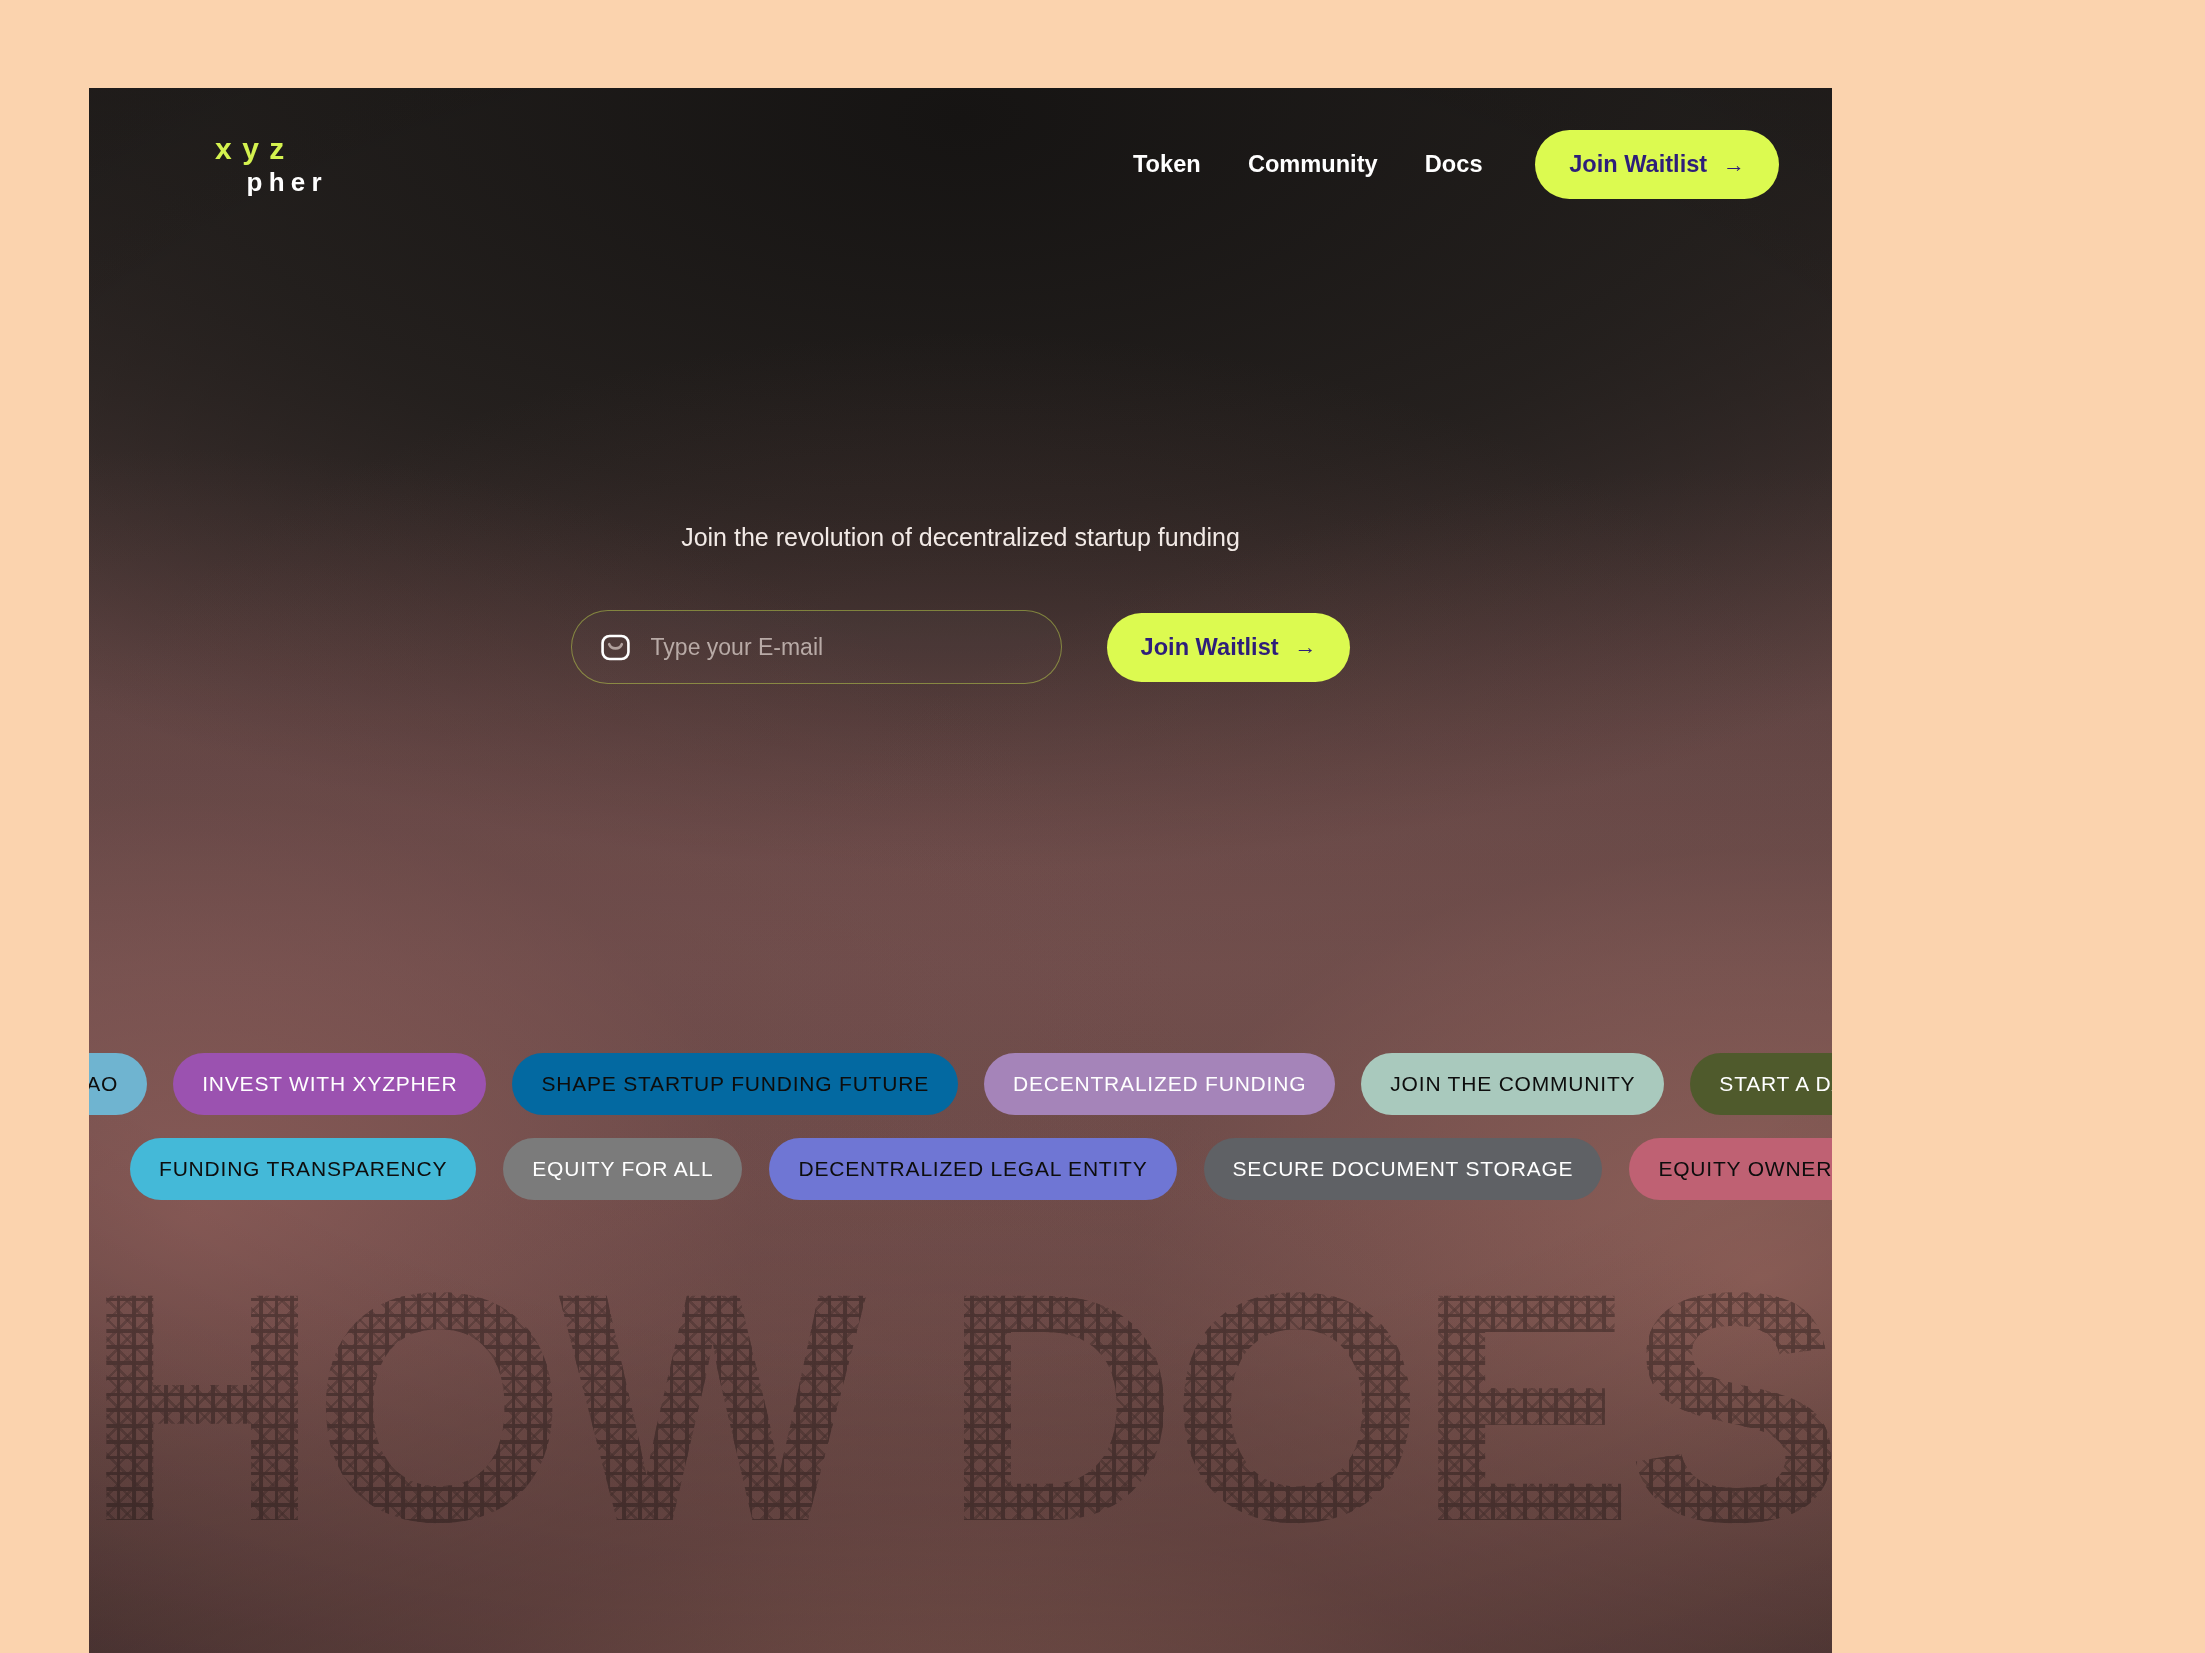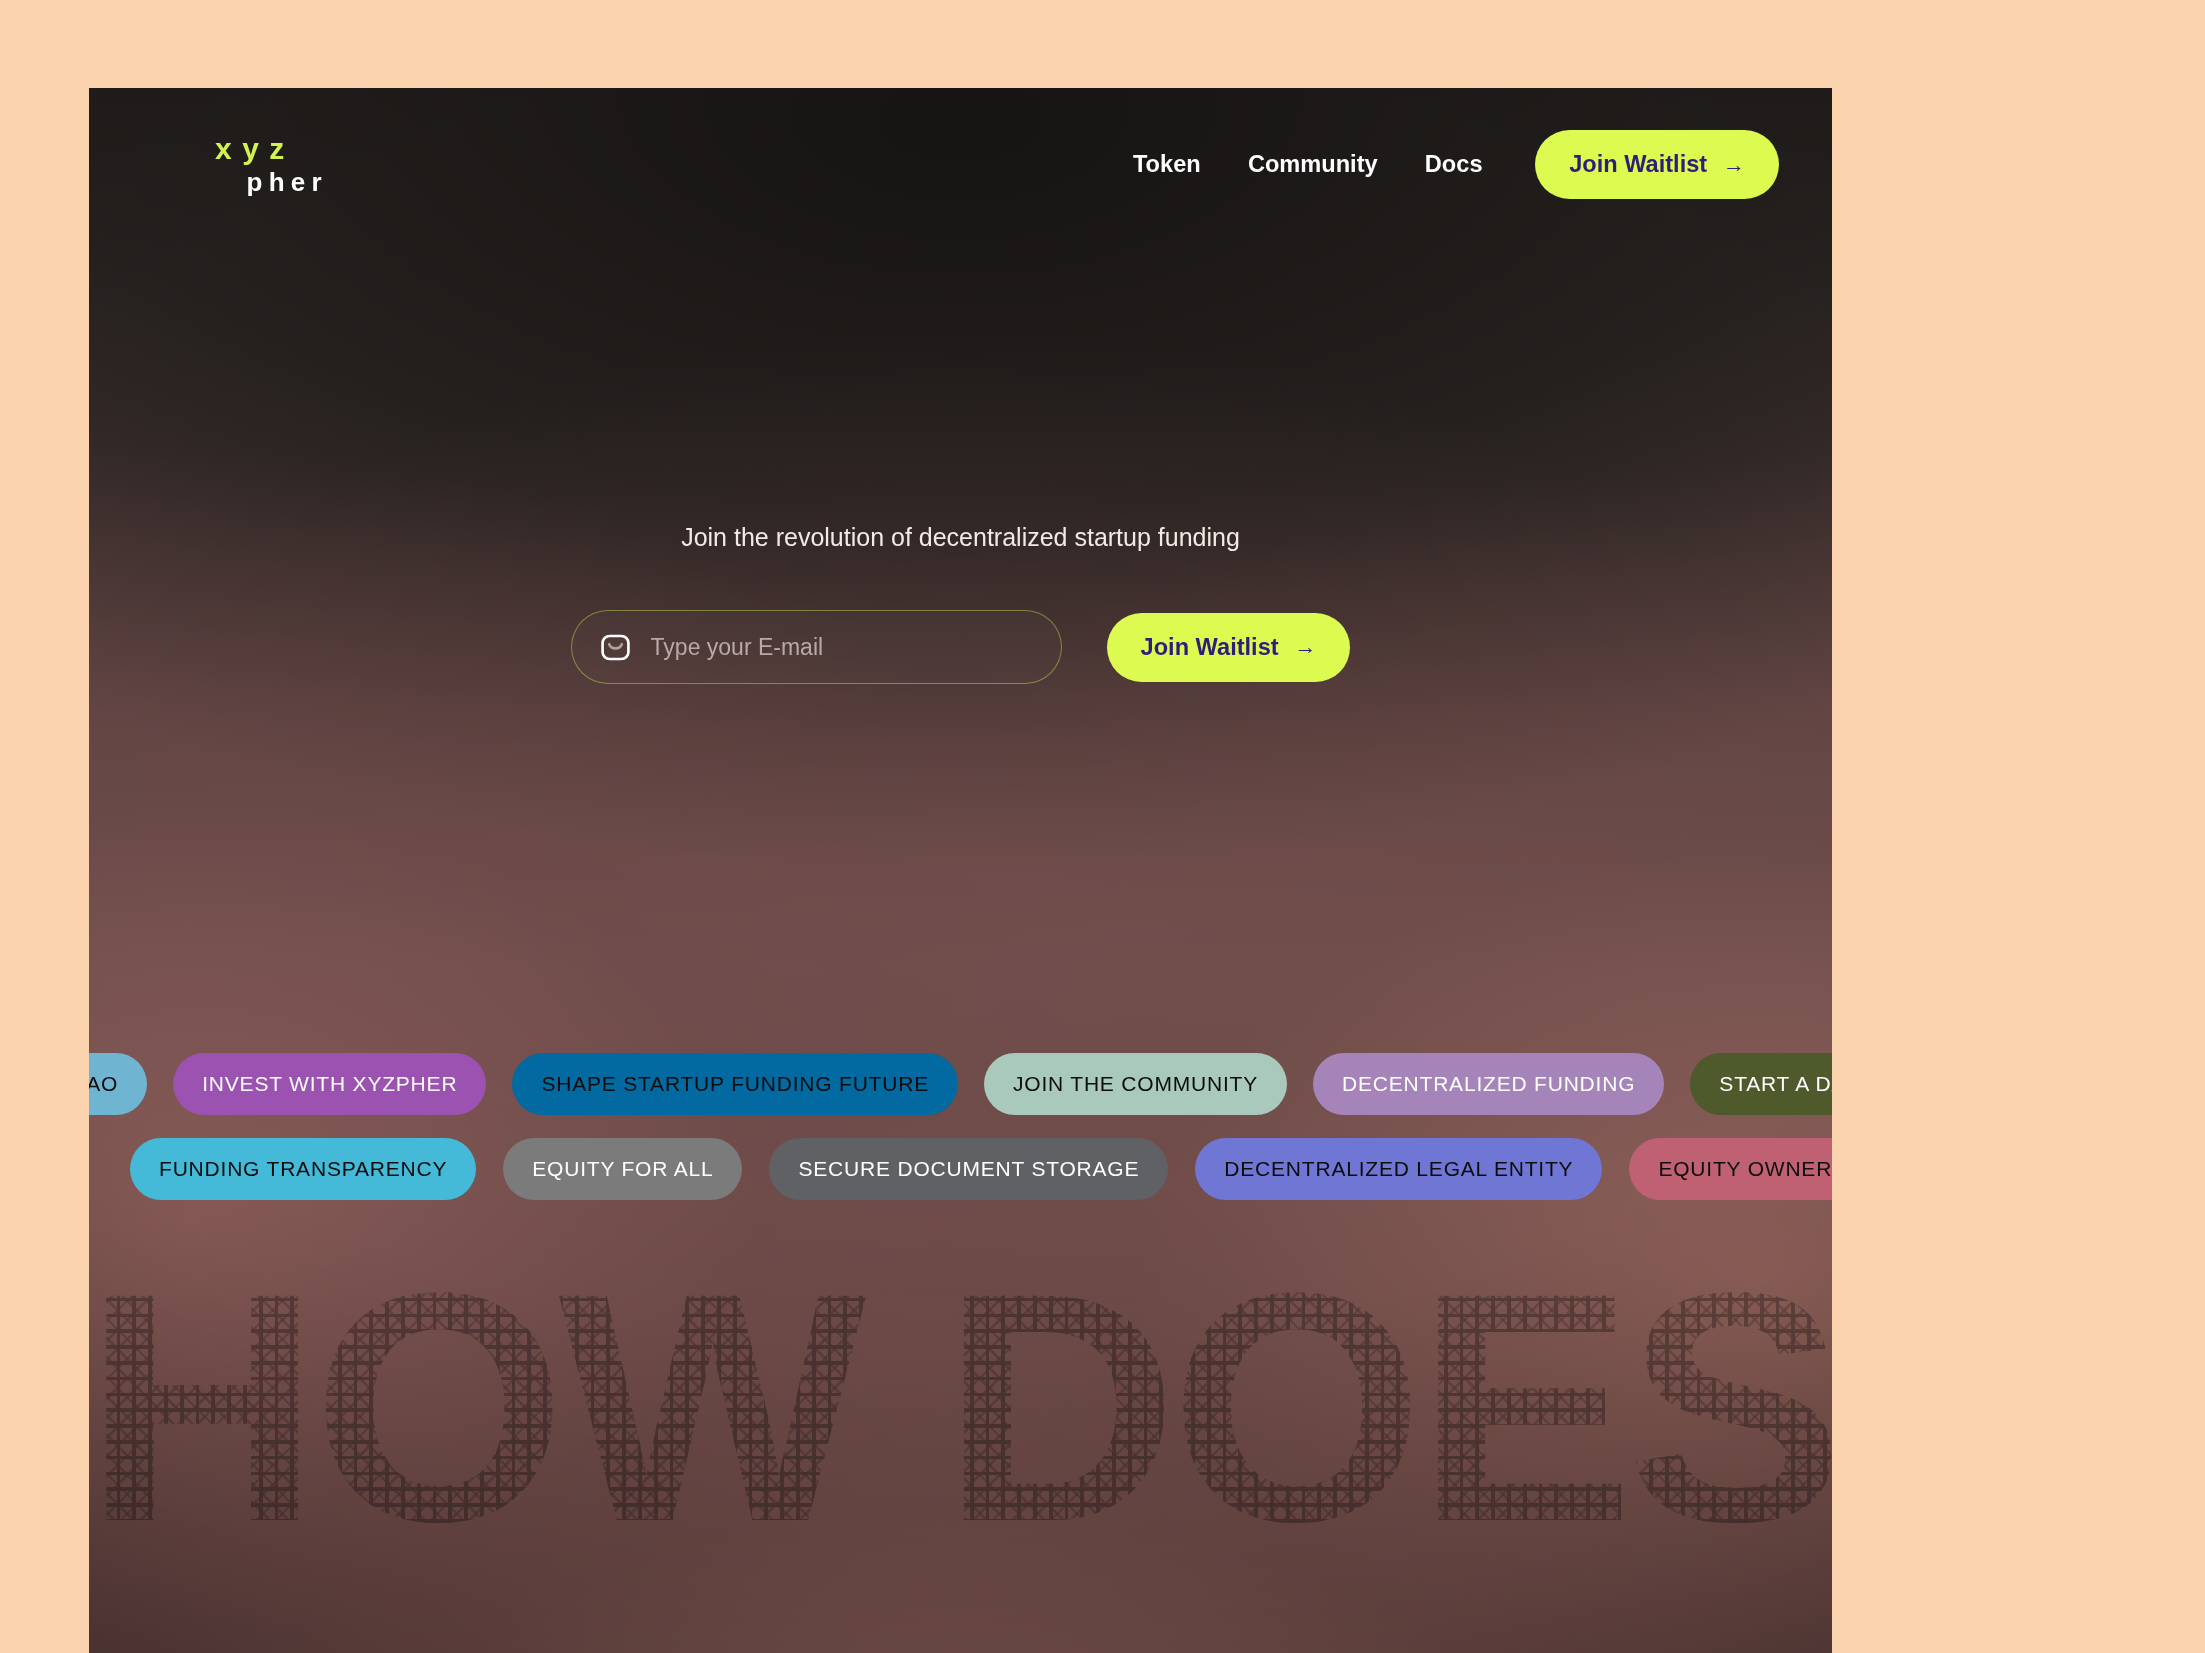--- a/index.html
+++ b/index.html
@@ -198,43 +198,43 @@
     <div class="tagrow r1" id="tagrow-1">
         <div class="pill" style="background: rgb(111, 180, 208); color: rgb(13, 13, 13);">
           <span>START A DAO</span>
         </div>
         <div class="pill" style="background: rgb(155, 82, 176); color: rgb(255, 255, 255);">
           <span>INVEST WITH XYZPHER</span>
         </div>
         <div class="pill" style="background: #0369a1; color: rgb(13, 13, 13);">
           <span>SHAPE STARTUP FUNDING FUTURE</span>
         </div>
+        <div class="pill" style="background: rgb(165, 132, 185); color: rgb(255, 255, 255);">
+          <span>DECENTRALIZED FUNDING</span>
+        </div>
         <div class="pill" style="background: rgb(169, 201, 189); color: rgb(13, 13, 13);">
           <span>JOIN THE COMMUNITY</span>
-        </div>
-        <div class="pill" style="background: rgb(165, 132, 185); color: rgb(255, 255, 255);">
-          <span>DECENTRALIZED FUNDING</span>
         </div>
         <div class="pill" style="background: rgb(79, 90, 44); color: rgb(255, 255, 255);">
           <span>START A DAO</span>
         </div>
       </div>
     <div class="tagrow r2" id="tagrow-2">
         <div class="pill" style="background: rgb(68, 185, 216); color: rgb(13, 13, 13);">
           <span>FUNDING TRANSPARENCY</span>
         </div>
         <div class="pill" style="background: rgb(123, 123, 123); color: rgb(255, 255, 255);">
           <span>EQUITY FOR ALL</span>
         </div>
+        <div class="pill" style="background: rgb(111, 118, 212); color: rgb(13, 13, 13);">
+          <span>DECENTRALIZED LEGAL ENTITY</span>
+        </div>
         <div class="pill" style="background: rgb(95, 97, 101); color: rgb(255, 255, 255);">
           <span>SECURE DOCUMENT STORAGE</span>
         </div>
-        <div class="pill" style="background: rgb(111, 118, 212); color: rgb(13, 13, 13);">
-          <span>DECENTRALIZED LEGAL ENTITY</span>
-        </div>
         <div class="pill" style="background: rgb(191, 97, 115); color: rgb(13, 13, 13);">
           <span>EQUITY OWNERSHIP</span>
         </div>
       </div>
   </div>
 
 </div>
 
 
 </body></html>

